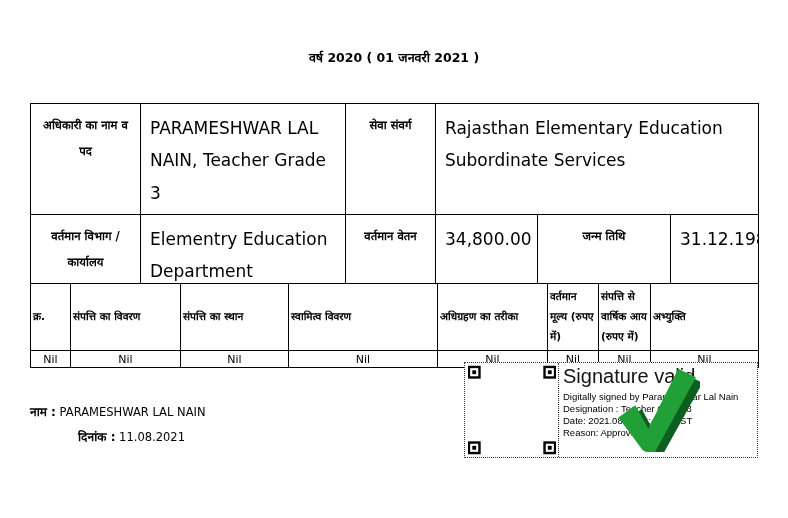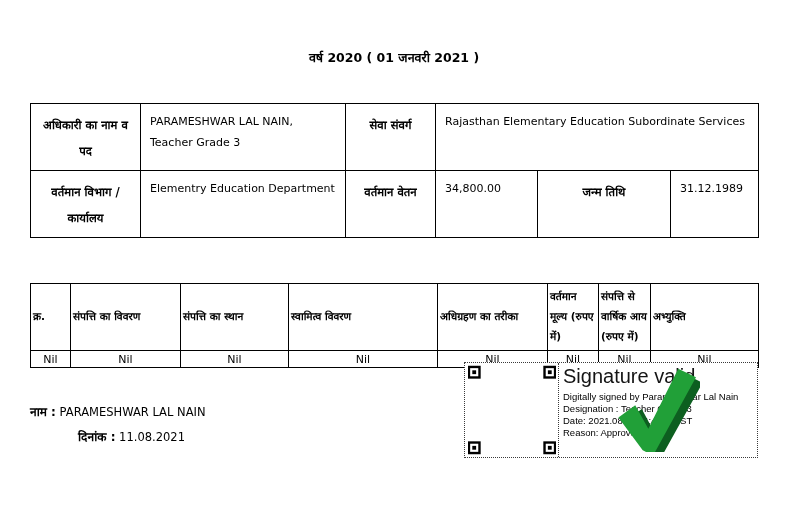--- a/index.html
+++ b/index.html
@@ -10,21 +10,21 @@
              font-size:13px;font-weight:bold;}
   .doc-subtitle{position:absolute;top:49px;left:0;width:100%;text-align:center;
              font-size:12.5px;font-weight:bold;}
 
   table{position:absolute;border-collapse:collapse;table-layout:fixed;background:#fff;}
   td,th{border:1.5px solid #000;overflow:hidden;}
 
   .t1{left:30px;top:103px;width:728px;}
   .t1 td{vertical-align:top;padding:5px 9px;}
   .t1 .lbl{font-weight:bold;font-size:11.5px;line-height:2.3;padding-top:8px;text-align:center;}
-  .t1 .val{font-size:11px;line-height:1.9;padding-top:8px;}
+  .t1 .val{font-size:17px;line-height:1.9;padding-top:8px;}
   .t1 .r1{height:65px;}
   .t1 .r2{height:35px;}
   .t1 .r3{height:62px;padding-left:35px;}
 
   .t2{left:30px;top:283px;width:728px;}
   .t2 th{font-weight:bold;text-align:left;vertical-align:middle;
          font-size:10.5px;line-height:1.9;padding:2px 2px;}
   .t2 .hr{height:67px;}
   .t2 .nr{height:17px;}
   .t2 td{text-align:center;vertical-align:middle;font-size:11px;padding:0 1px;}

